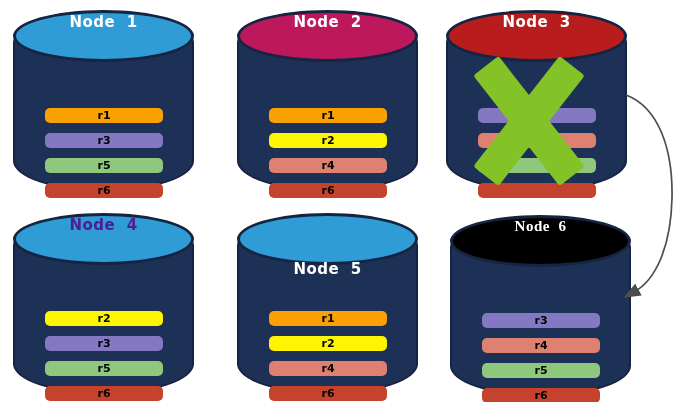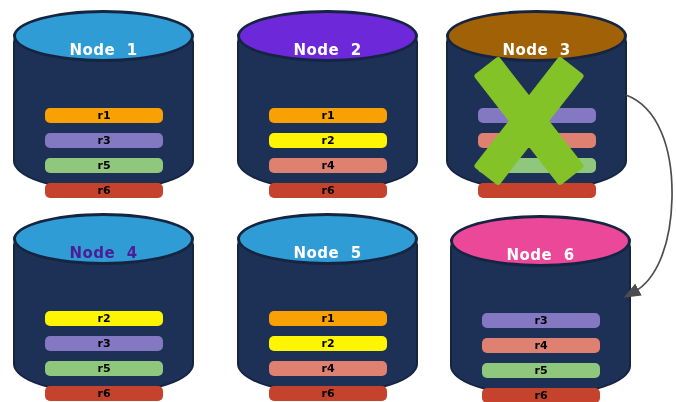--- a/index.html
+++ b/index.html
@@ -14,21 +14,21 @@
     box-sizing:border-box;
     border:2px solid #152441;
     border-radius:7px 7px 50% 50% / 7px 7px 30px 30px;
     z-index:1;
   }
   .cyl-top {
     position:absolute; left:0; top:0; width:100%; height:52px;
     box-sizing:border-box;
     border:3px solid #152441;
     border-radius:50%;
-    display:flex; align-items:flex-end; justify-content:center;
+    display:flex; align-items:flex-start; justify-content:center;
     z-index:2;
   }
   .node-title {
     font-weight:bold; font-size:15px; letter-spacing:0.5px;
     white-space:pre;
   }
   .bars {
     position:absolute; left:32px; right:31px; top:56px;
     display:flex; flex-direction:column; gap:10px; z-index:3;margin-top:42px;
   }
@@ -66,34 +66,34 @@
   </div>
 
   <div class="node" style="left:237px; top:10px;">
     <div class="cyl-body" style="background-color: rgb(29, 49, 86);"></div>
     <div class="bars">
       <div class="bar" style="background-color: rgb(249, 161, 4); color: rgb(0, 0, 0);">r1</div>
       <div class="bar" style="background-color: rgb(253, 245, 3); color: rgb(0, 0, 0);">r2</div>
       <div class="bar" style="background-color: rgb(222, 129, 112); color: rgb(0, 0, 0);">r4</div>
       <div class="bar" style="background-color: rgb(197, 67, 45); color: rgb(0, 0, 0);">r6</div>
     </div>
-    <div class="cyl-top" style="background-color: #6d28d9;">
+    <div class="cyl-top" style="background-color: #be185d;">
       <span class="node-title" style="color: rgb(255, 255, 255);">Node  2</span>
     </div>
   </div>
 
   <div class="node" style="left:446px; top:10px;">
     <div class="cyl-body" style="background-color: rgb(29, 49, 86);"></div>
     <div class="bars">
       <div class="bar" style="background-color: rgb(132, 120, 194); color: rgb(0, 0, 0);">r3</div>
       <div class="bar" style="background-color: rgb(222, 129, 112); color: rgb(0, 0, 0);"></div>
       <div class="bar" style="background-color: rgb(143, 200, 125); color: rgb(0, 0, 0);"></div>
       <div class="bar" style="background-color: rgb(197, 67, 45); color: rgb(0, 0, 0);"></div>
     </div>
-    <div class="cyl-top" style="background-color: #a16207;">
+    <div class="cyl-top" style="background-color: #b91c1c;">
       <span class="node-title" style="color: rgb(255, 255, 255);">Node  3</span>
     </div>
     <div class="x-mark">
       <div class="x-arm arm-a" style="background-color: rgb(131, 195, 39);"></div>
       <div class="x-arm arm-b" style="background-color: rgb(131, 195, 39);"></div>
     </div>
   </div>
 
   <div class="node" style="left:13px; top:213px;">
     <div class="cyl-body" style="background-color: rgb(29, 49, 86);"></div>
@@ -122,21 +122,21 @@
   </div>
 
   <div class="node" style="left:450px; top:215px;">
     <div class="cyl-body" style="background-color: rgb(29, 49, 86);"></div>
     <div class="bars">
       <div class="bar" style="background-color: rgb(132, 120, 194); color: rgb(0, 0, 0);">r3</div>
       <div class="bar" style="background-color: rgb(222, 129, 112); color: rgb(0, 0, 0);">r4</div>
       <div class="bar" style="background-color: rgb(143, 200, 125); color: rgb(0, 0, 0);">r5</div>
       <div class="bar" style="background-color: rgb(197, 67, 45); color: rgb(0, 0, 0);">r6</div>
     </div>
-    <div class="cyl-top" style="background-color: #ec4899;">
+    <div class="cyl-top" style="background-color: #000000; font-family: Liberation Serif, serif;">
       <span class="node-title" style="color: rgb(255, 255, 255);">Node  6</span>
     </div>
   </div>
 
   <svg class="arrow-svg" width="676" height="402" viewBox="0 0 676 402">
     <defs>
       <marker id="arrow-head" viewBox="0 0 10 8" refX="3" refY="4" markerWidth="10" markerHeight="8" orient="auto">
         <path d="M0,0 L10,4 L0,8 Z" fill="#4d4d4d"></path>
       </marker>
     </defs>

